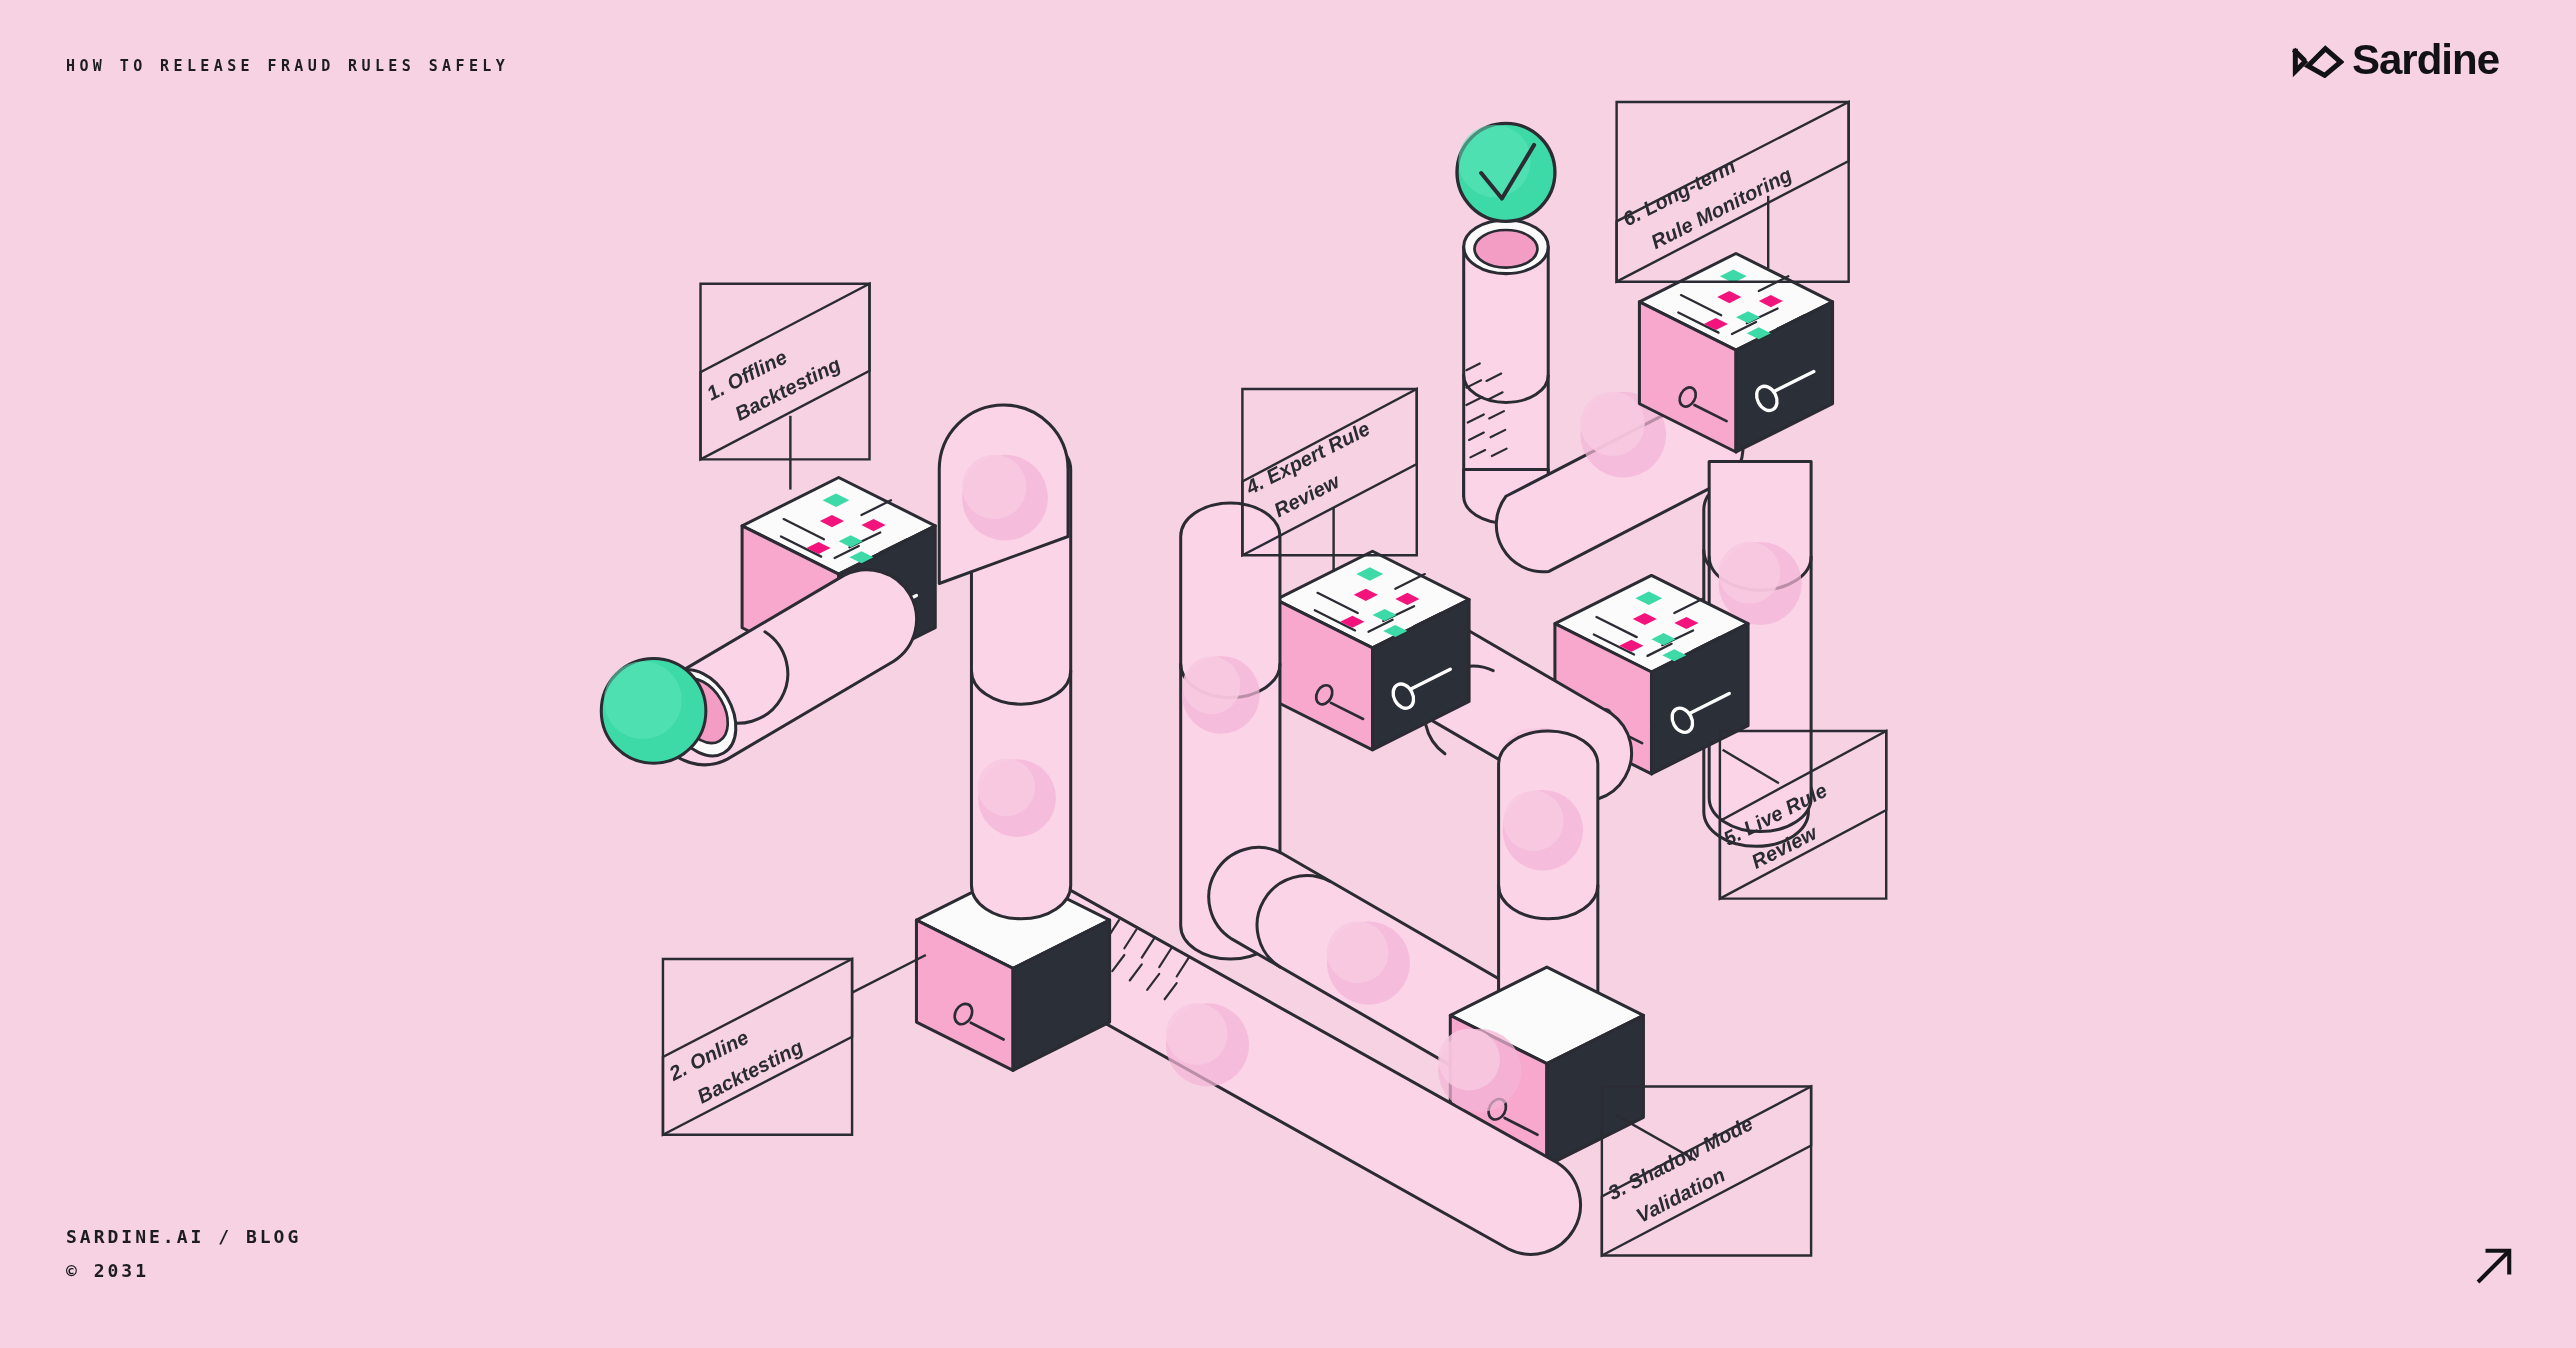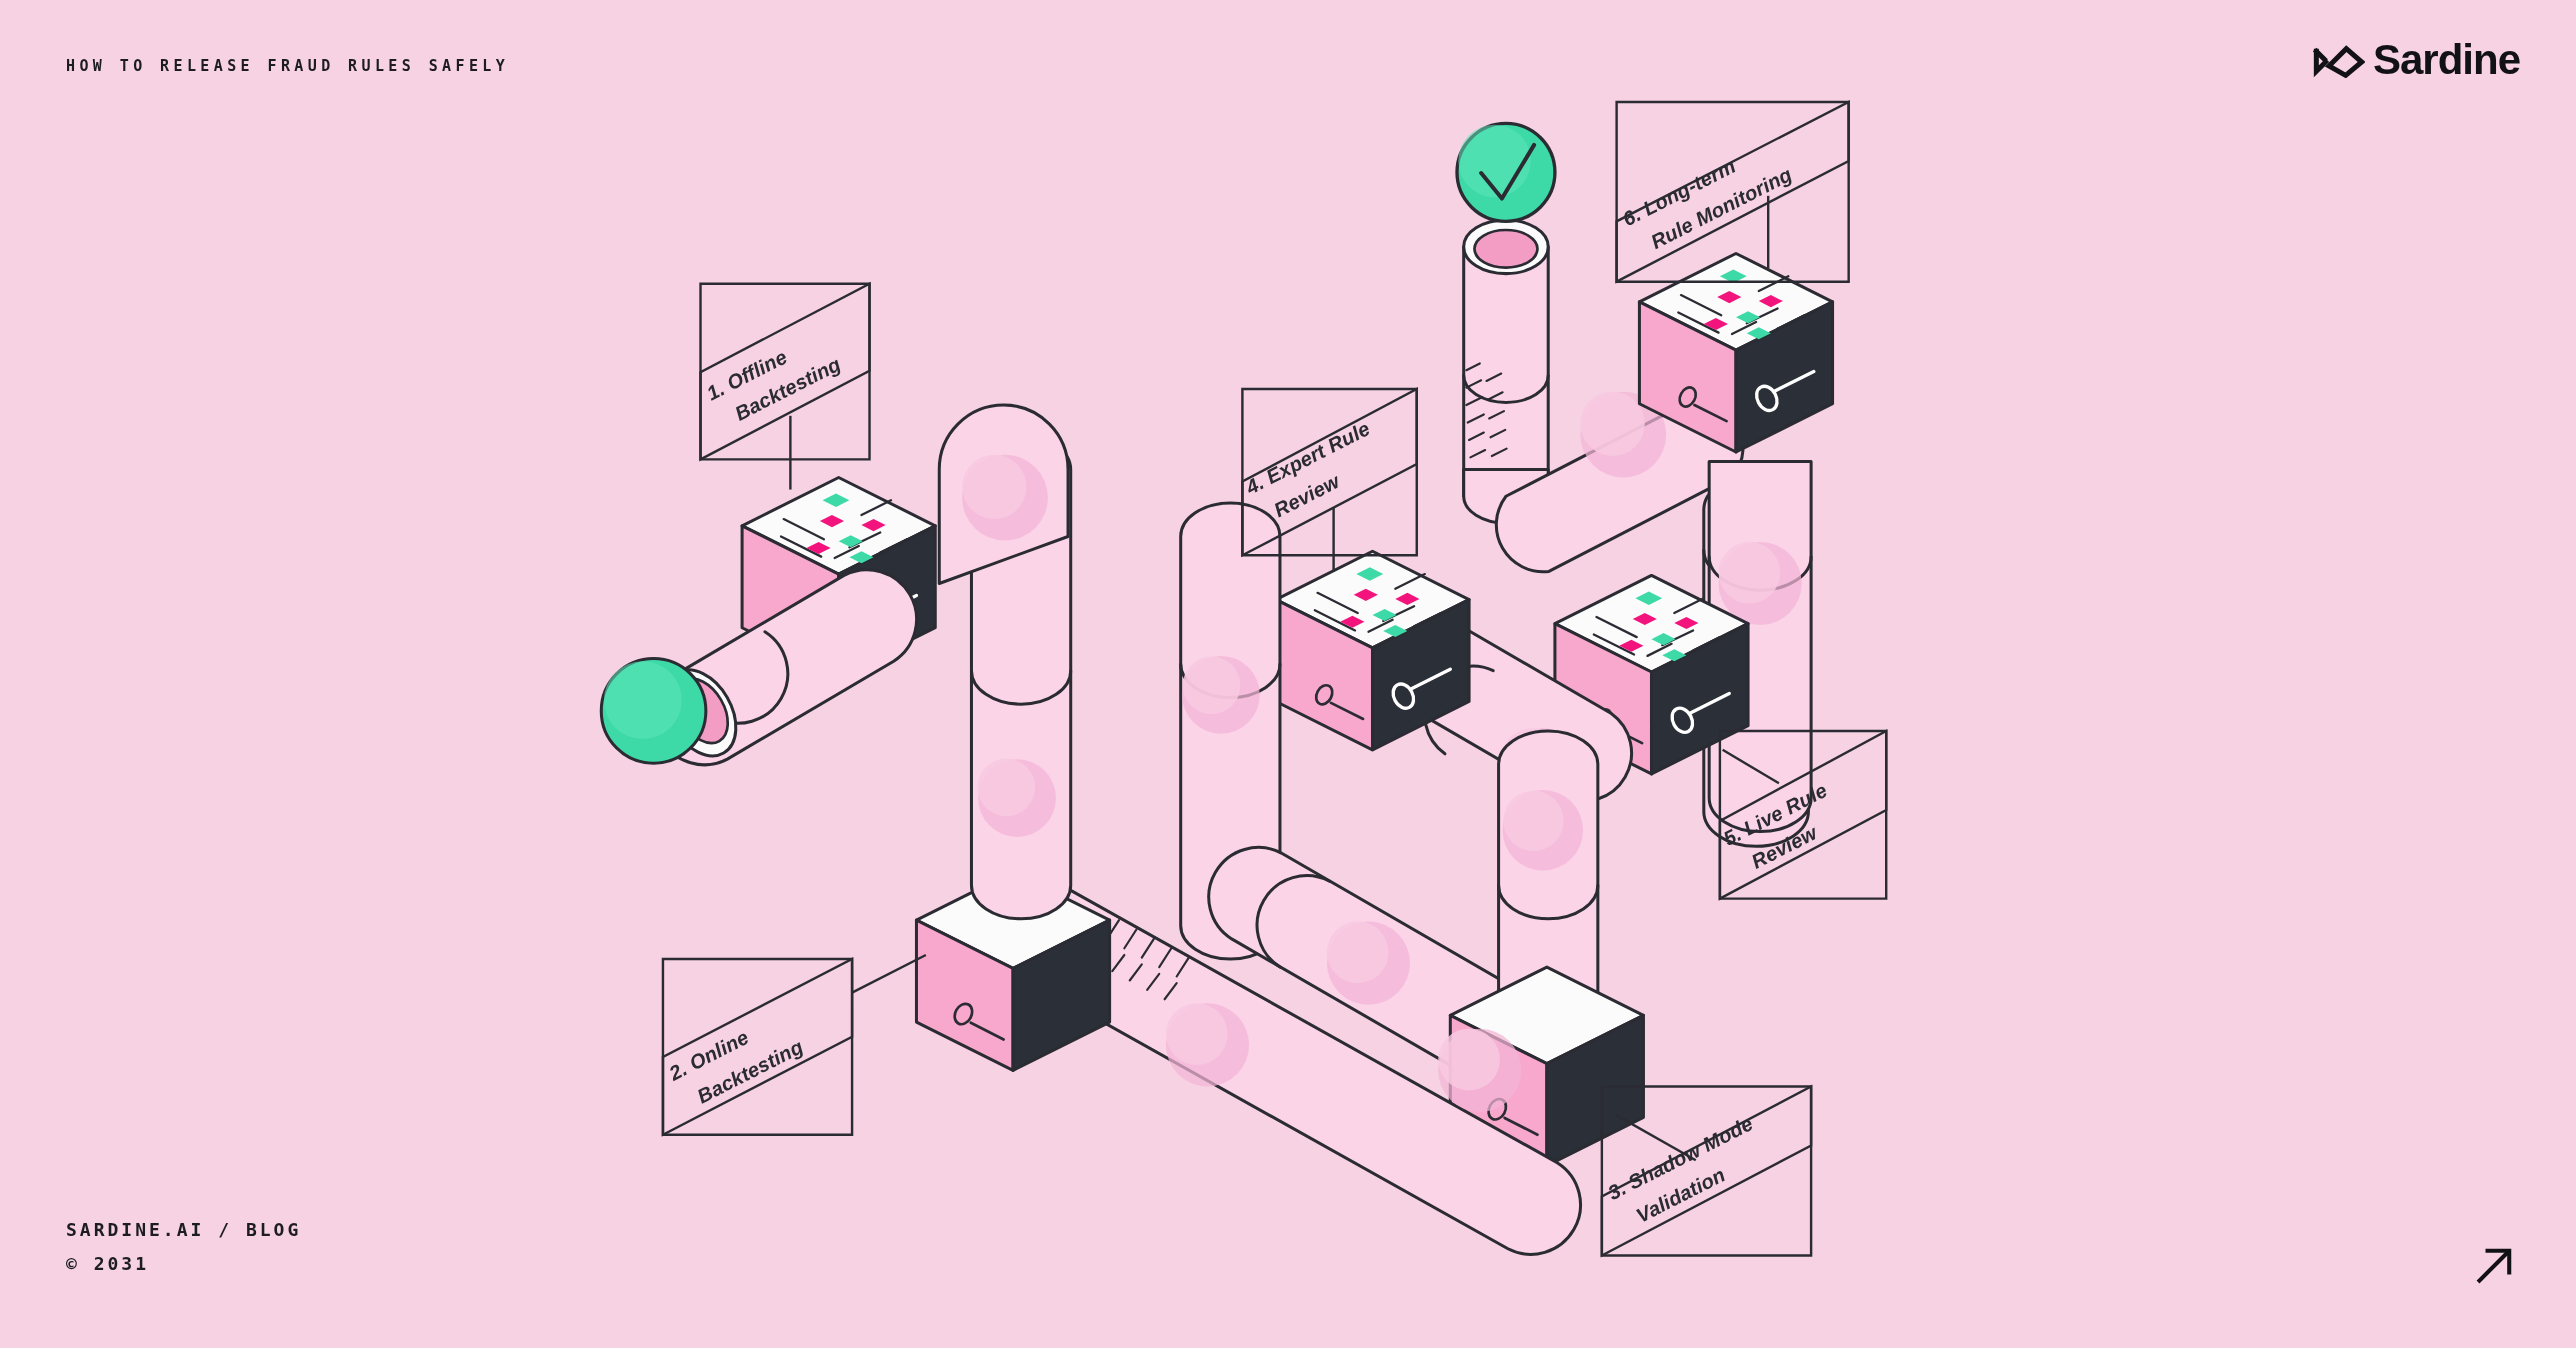--- a/index.html
+++ b/index.html
@@ -13,33 +13,33 @@
   .page{position:absolute;inset:0;}
 
   
   .title{
     position:absolute;left:66px;top:57px;
     font-family:"DejaVu Sans Mono","Liberation Mono",monospace;
     font-size:15px;font-weight:700;letter-spacing:4.4px;
     color:#1d1d21;white-space:nowrap;
   }
   .logo{
-    position:absolute;right:56px;top:39px;
+    position:absolute;right:77px;top:39px;
     display:flex;align-items:center;gap:8px;
   }
   .logo-mark{width:52px;height:36px;display:block;}
   .logo-word{
     font-family:"Liberation Sans",sans-serif;
     font-size:42px;font-weight:700;color:#121216;
     letter-spacing:-1px;line-height:1;
   }
 
   
   .footer{
-    position:absolute;left:66px;bottom:68px;
+    position:absolute;left:66px;bottom:61px;
     font-family:"DejaVu Sans Mono","Liberation Mono",monospace;
     font-size:18px;font-weight:700;letter-spacing:3px;
     color:#1d1d21;line-height:1.85;
   }
   .footer div{white-space:nowrap;}
   .corner-arrow{
     position:absolute;right:60px;bottom:62px;
     width:42px;height:42px;
   }
 

